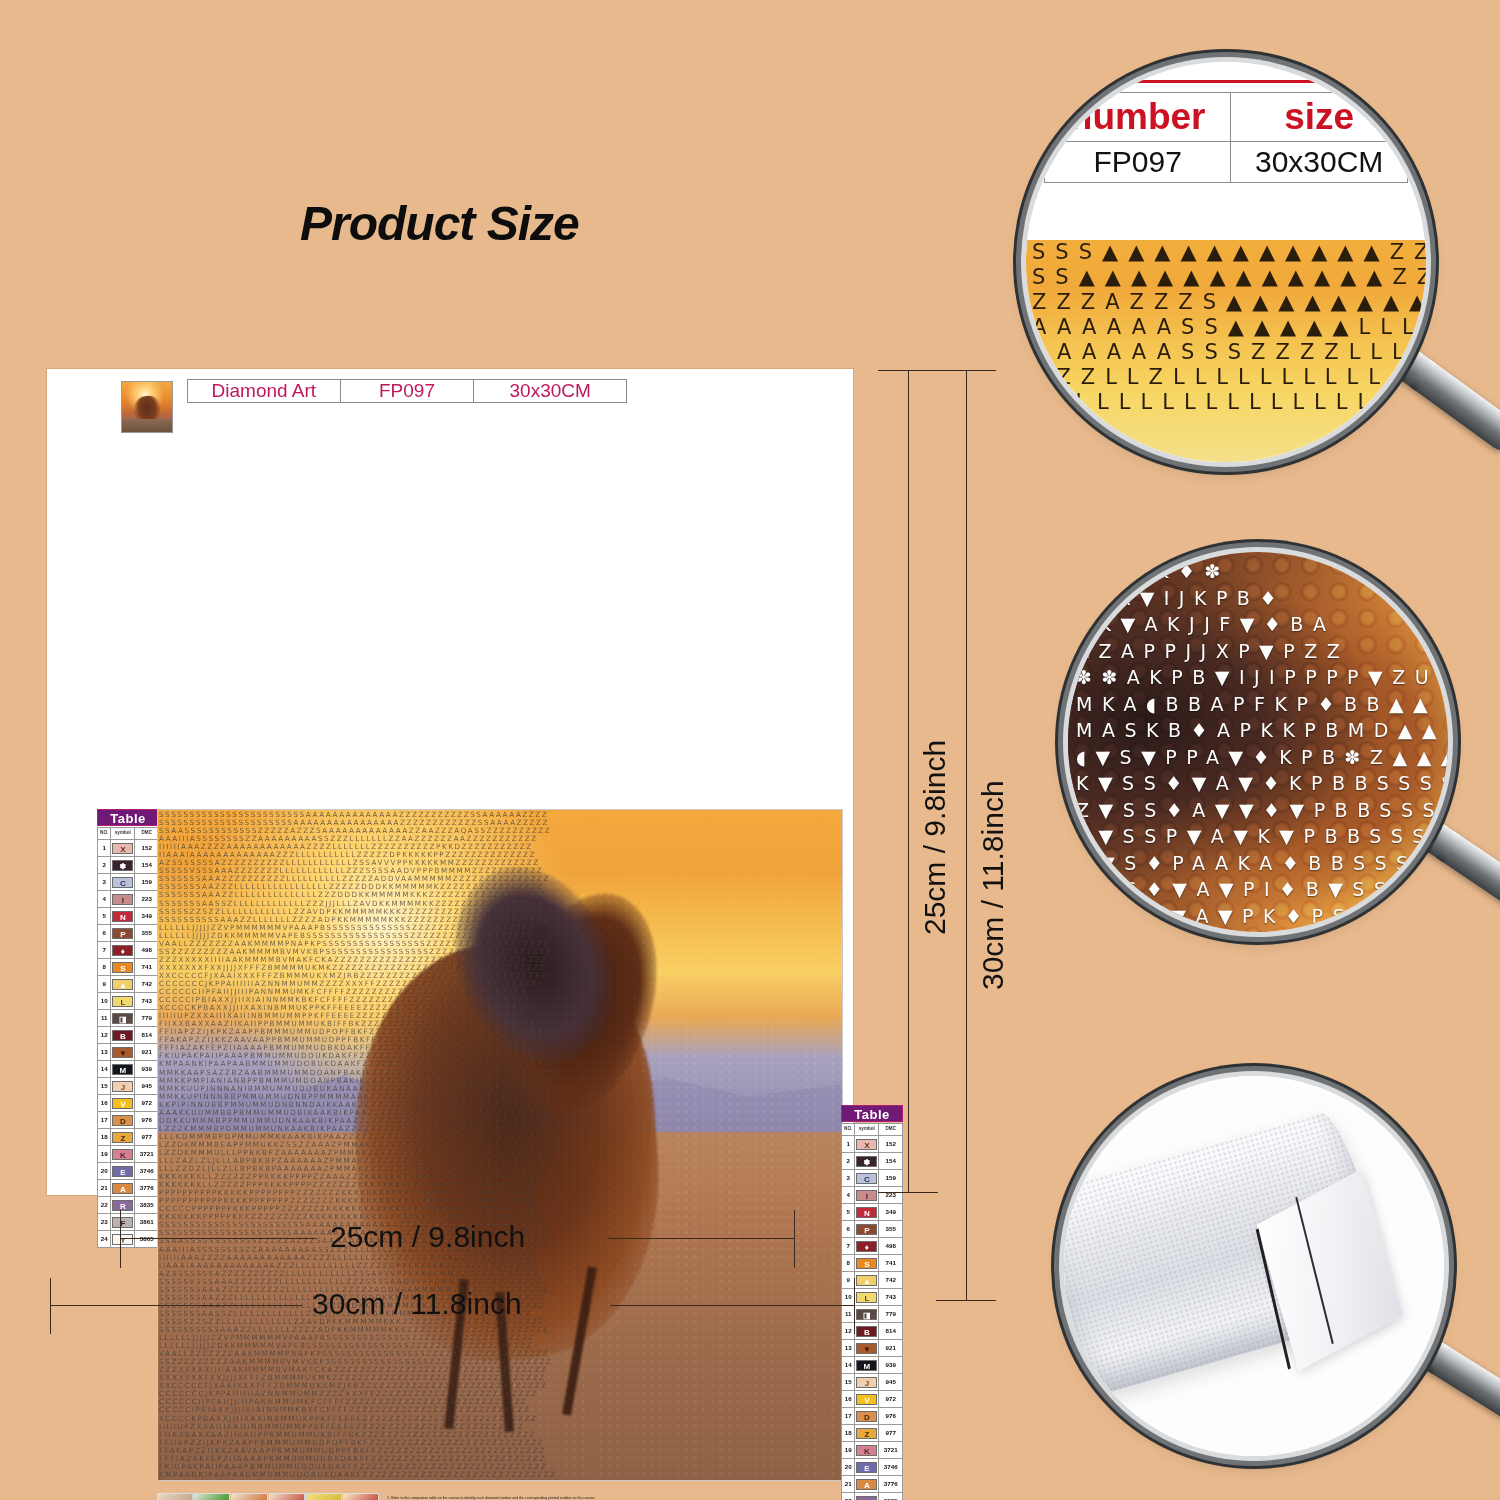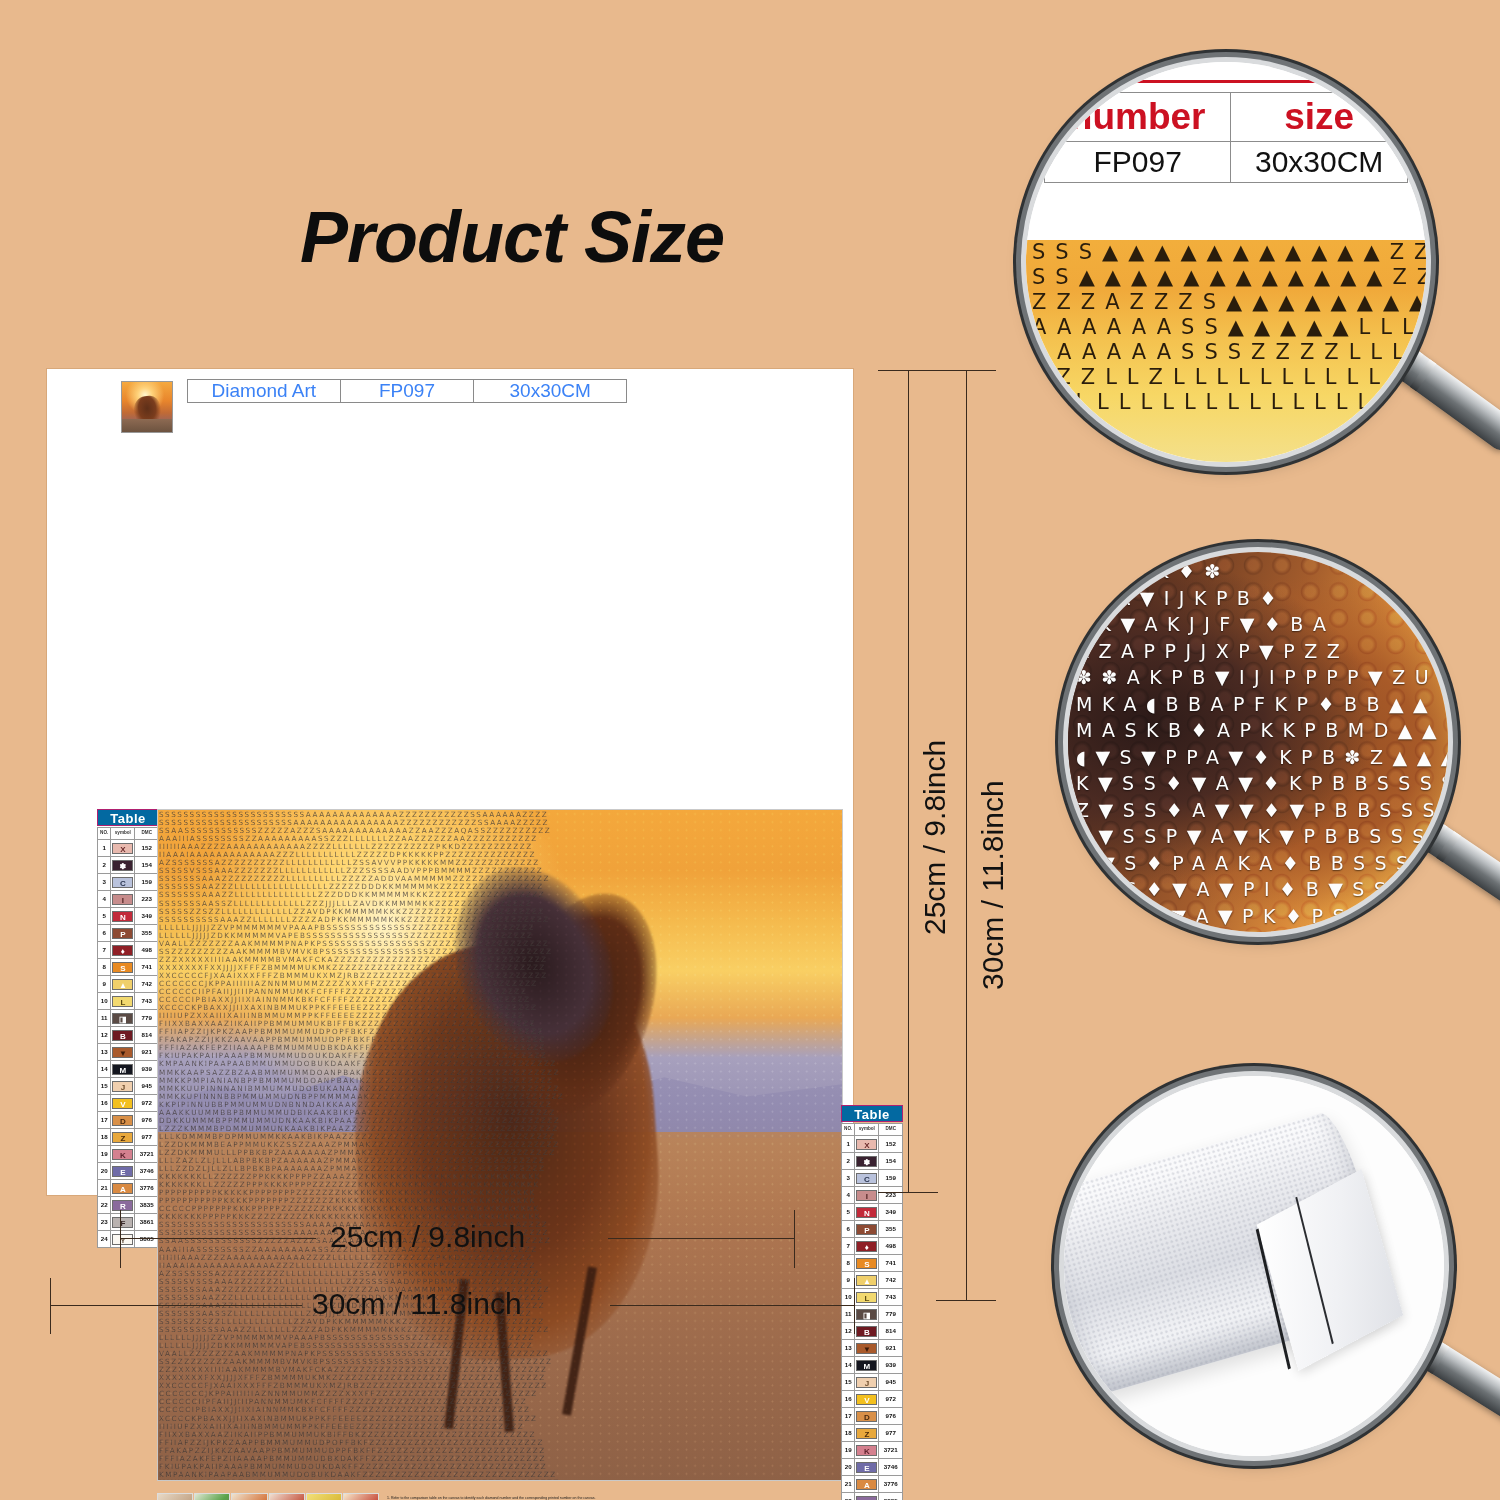--- a/index.html
+++ b/index.html
@@ -6,21 +6,21 @@
   body{
     width:1500px;height:1500px;overflow:hidden;
     background:#e8b98d;
     font-family:"Liberation Sans", sans-serif;
     position:relative;
   }
 
   
   #product-title{
     position:absolute;left:300px;top:196px;
-    font-size:72px;font-weight:bold;font-style:italic;
+    font-size:48px;font-weight:bold;font-style:italic;
     color:#0d0d0d;letter-spacing:-1px;white-space:nowrap;
   }
 
   
   #canvas-sheet{
     position:absolute;left:46px;top:368px;width:808px;height:828px;
     background:#ffffff;border:1px solid #d8a87a;box-sizing:border-box;
   }
 
   
@@ -43,33 +43,33 @@
     position:absolute;left:0;bottom:0;width:100%;height:26%;
     background:linear-gradient(#8d6a52,#6d5340);
   }
 
   table.info-table{
     position:absolute;left:128px;top:2px;width:440px;
     border-collapse:collapse;background:#fff;
   }
   table.info-table td{
     border:1px solid #8a8a8a;text-align:center;padding:1px 4px;
-    font-size:19px;color:#3b82f6;line-height:1.05;
+    font-size:19px;color:#be185d;line-height:1.05;
   }
   table.info-table tr.head td{
     color:#cc1122;font-weight:bold;font-size:22px;
   }
   table.info-table td.c1{width:120px;}
   table.info-table td.c2{width:104px;}
   table.info-table td.c3{width:120px;}
 
   
   .legend{position:absolute;width:62px;}
   .legend .legend-title{
-    height:17px;background:#0369a1;color:#fff;
+    height:17px;background:#701a75;color:#fff;
     font-size:13px;font-weight:bold;text-align:center;line-height:17px;
     border:1px solid #b02070;box-sizing:border-box;
     letter-spacing:.5px;
   }
   .legend table{
     border-collapse:collapse;width:62px;background:#fff;
     margin-top:1px;
   }
   .legend table td{
     border:1px solid #9a9a9a;font-size:6.2px;color:#111;

